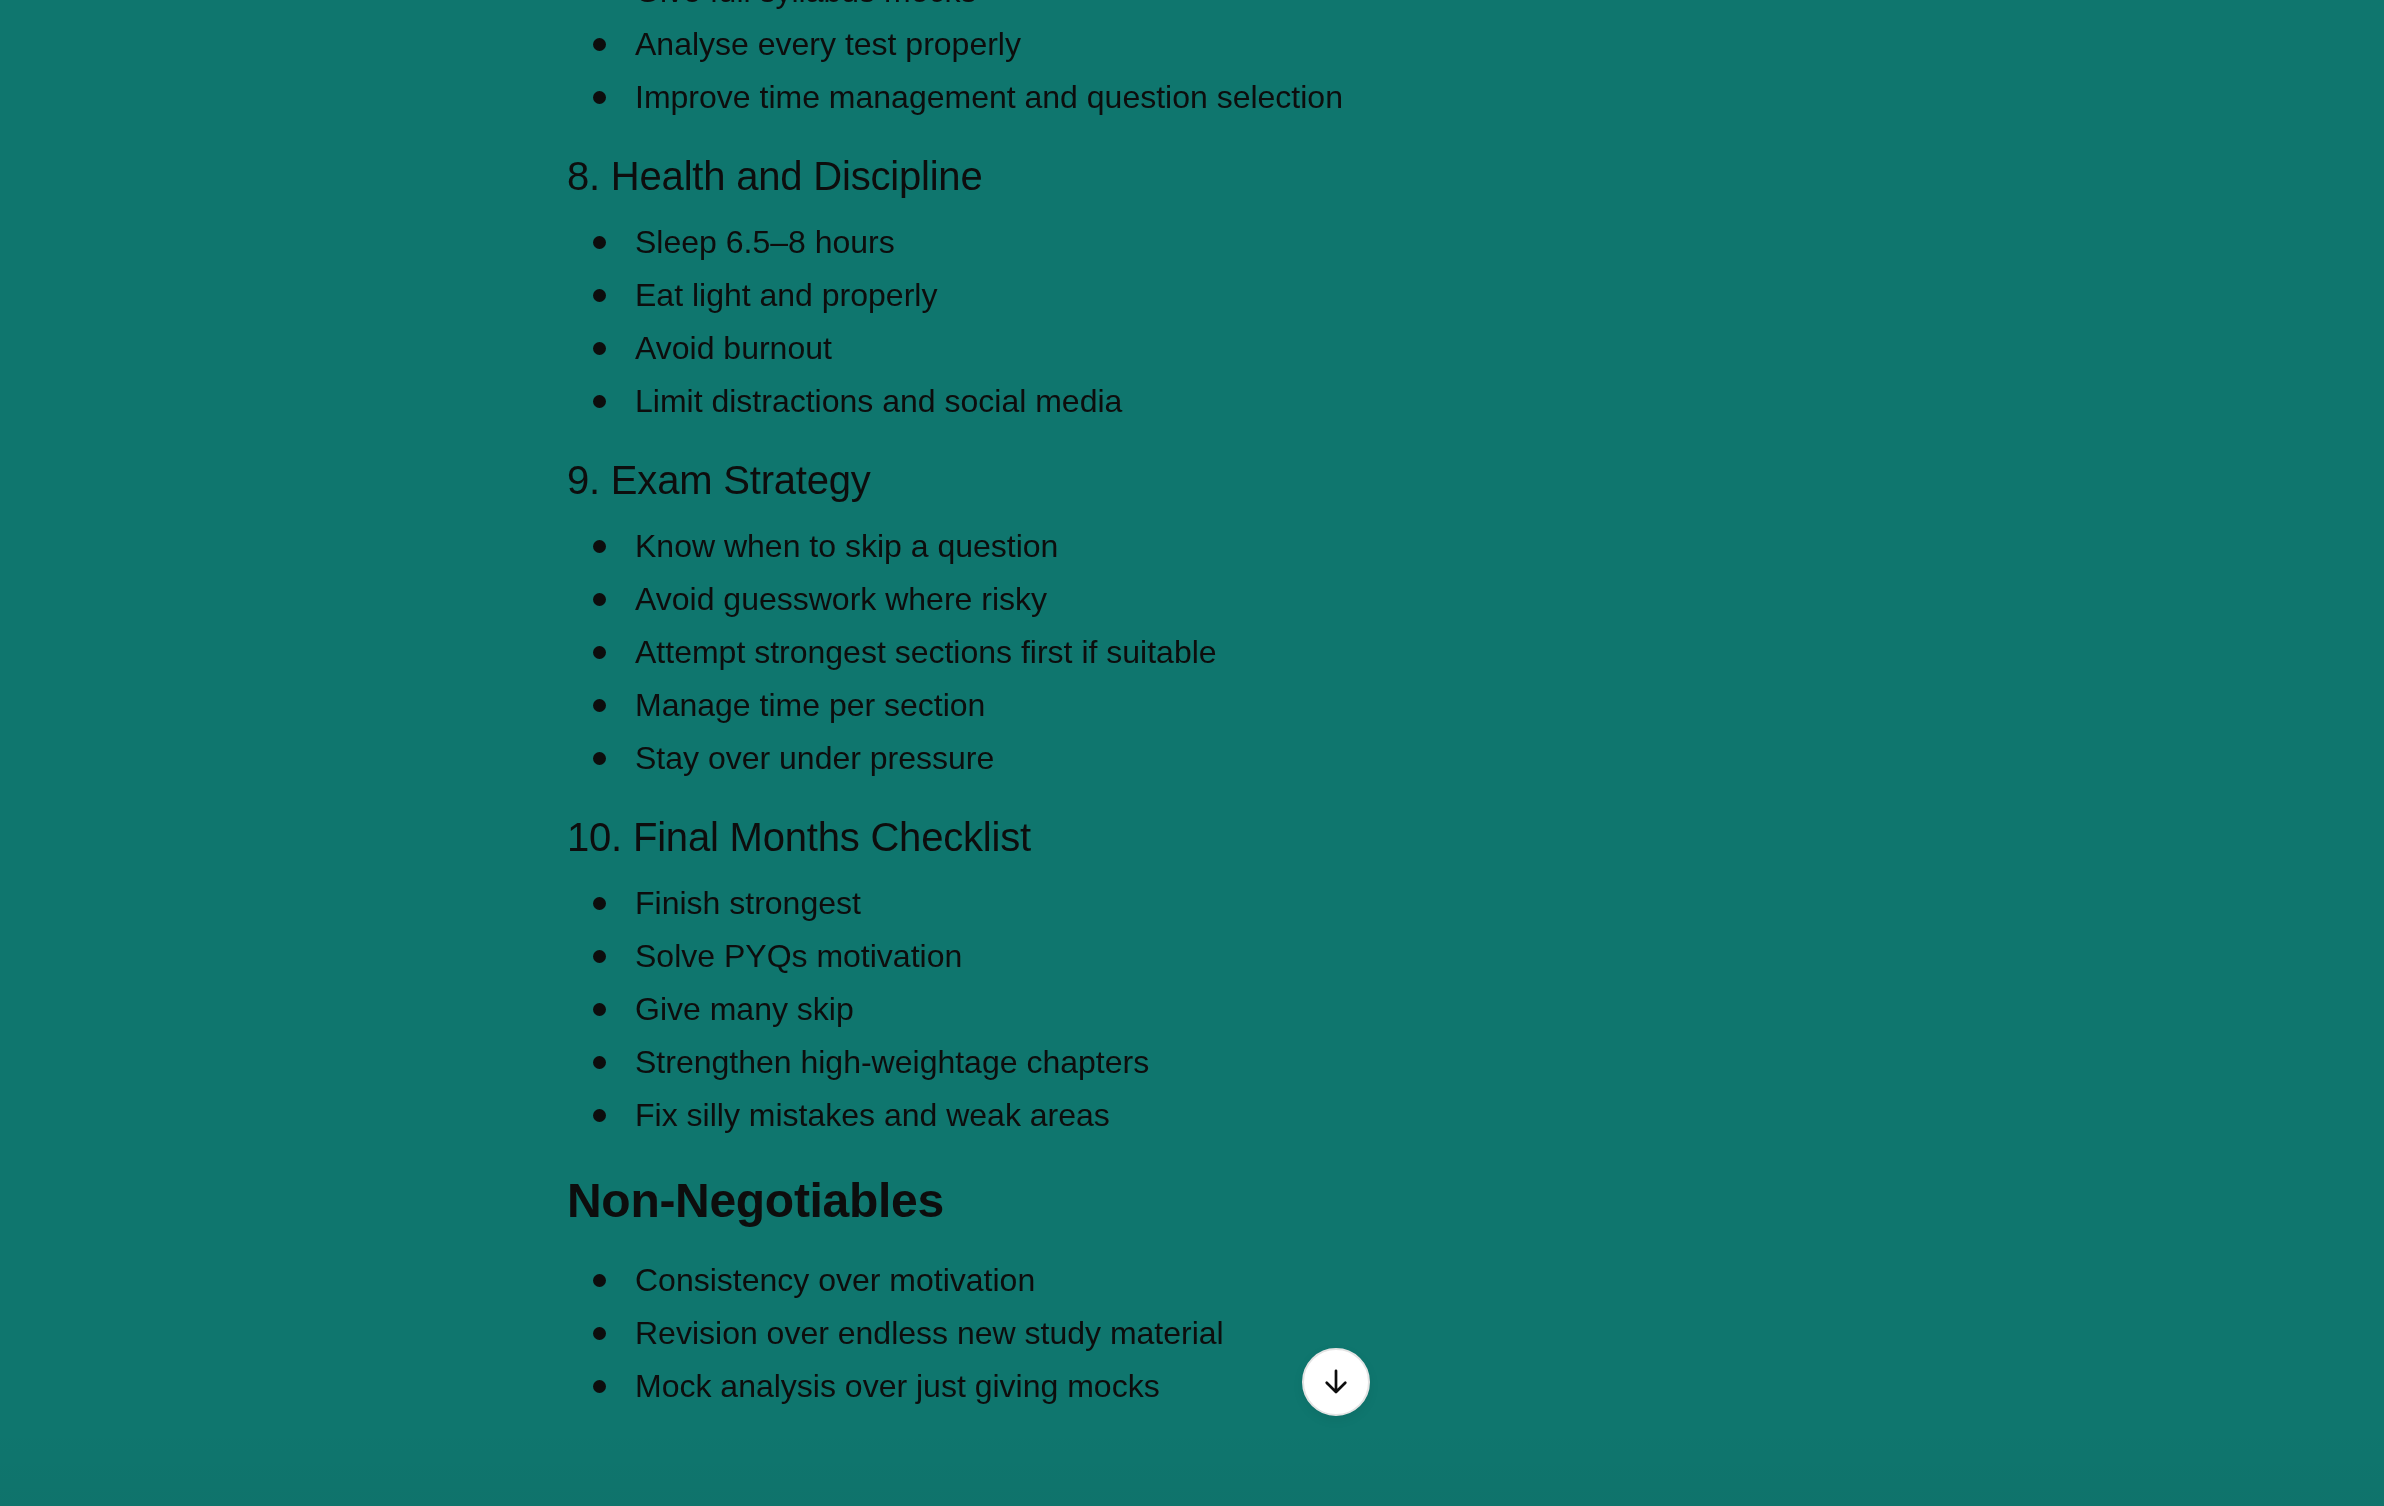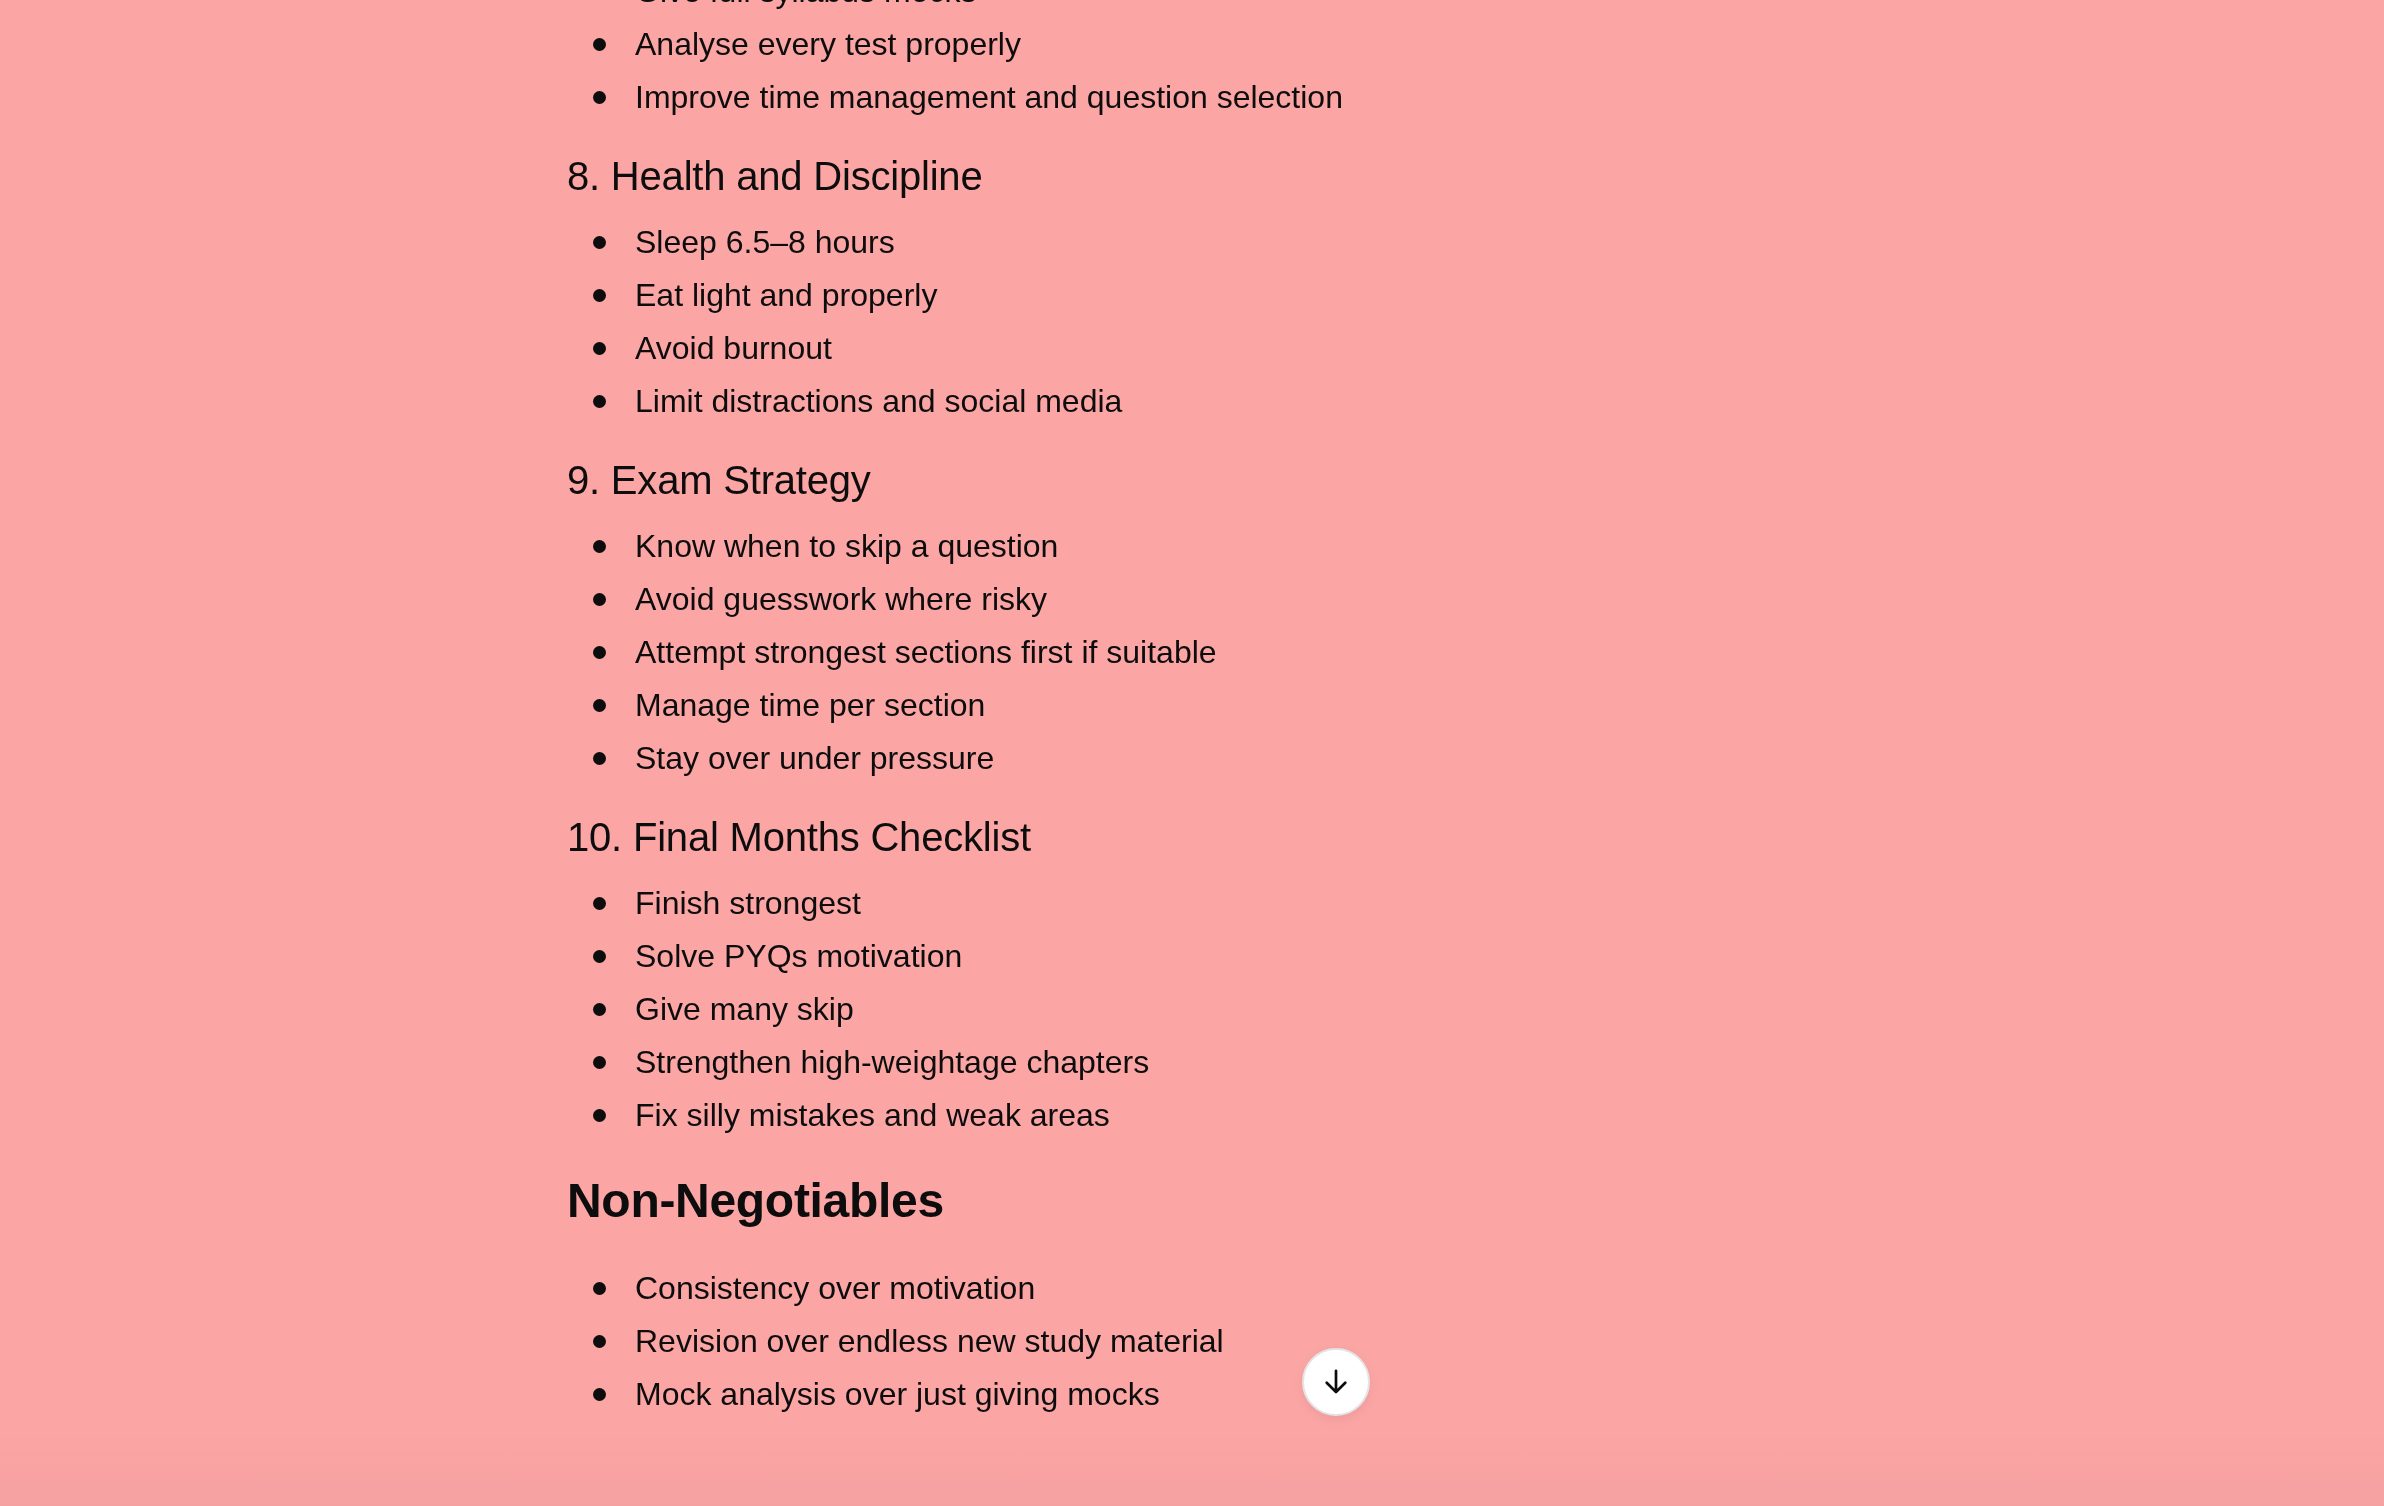--- a/index.html
+++ b/index.html
@@ -5,21 +5,21 @@
   html, body {
     margin: 0;
     padding: 0;
     background: #ffffff;
     overflow: hidden;
   }
   .page {
     position: relative;
     width: 2384px;
     height: 1506px;
-    background: #fca5a5;
+    background: #0f766e;
     color: #0d0d0d;
     font-family: "Liberation Sans", "DejaVu Sans", sans-serif;
     overflow: hidden;
   }
   .thread {
     position: absolute;
     left: 567px;
     top: 0;
     width: 1536px;
   }
@@ -31,21 +31,21 @@
     line-height: 48px;
     font-weight: 400;
     letter-spacing: -0.2px;
     margin: 28px 0 16px 0;
   }
   .md-content h2 {
     font-size: 48px;
     line-height: 58px;
     font-weight: 700;
     letter-spacing: -0.3px;
-    margin: 30px 0 32px 0;
+    margin: 30px 0 24px 0;
   }
   .md-content ul {
     list-style: none;
     margin: 0;
     padding: 0;
   }
   .md-content li {
     position: relative;
     padding-left: 68px;
     font-size: 32px;

